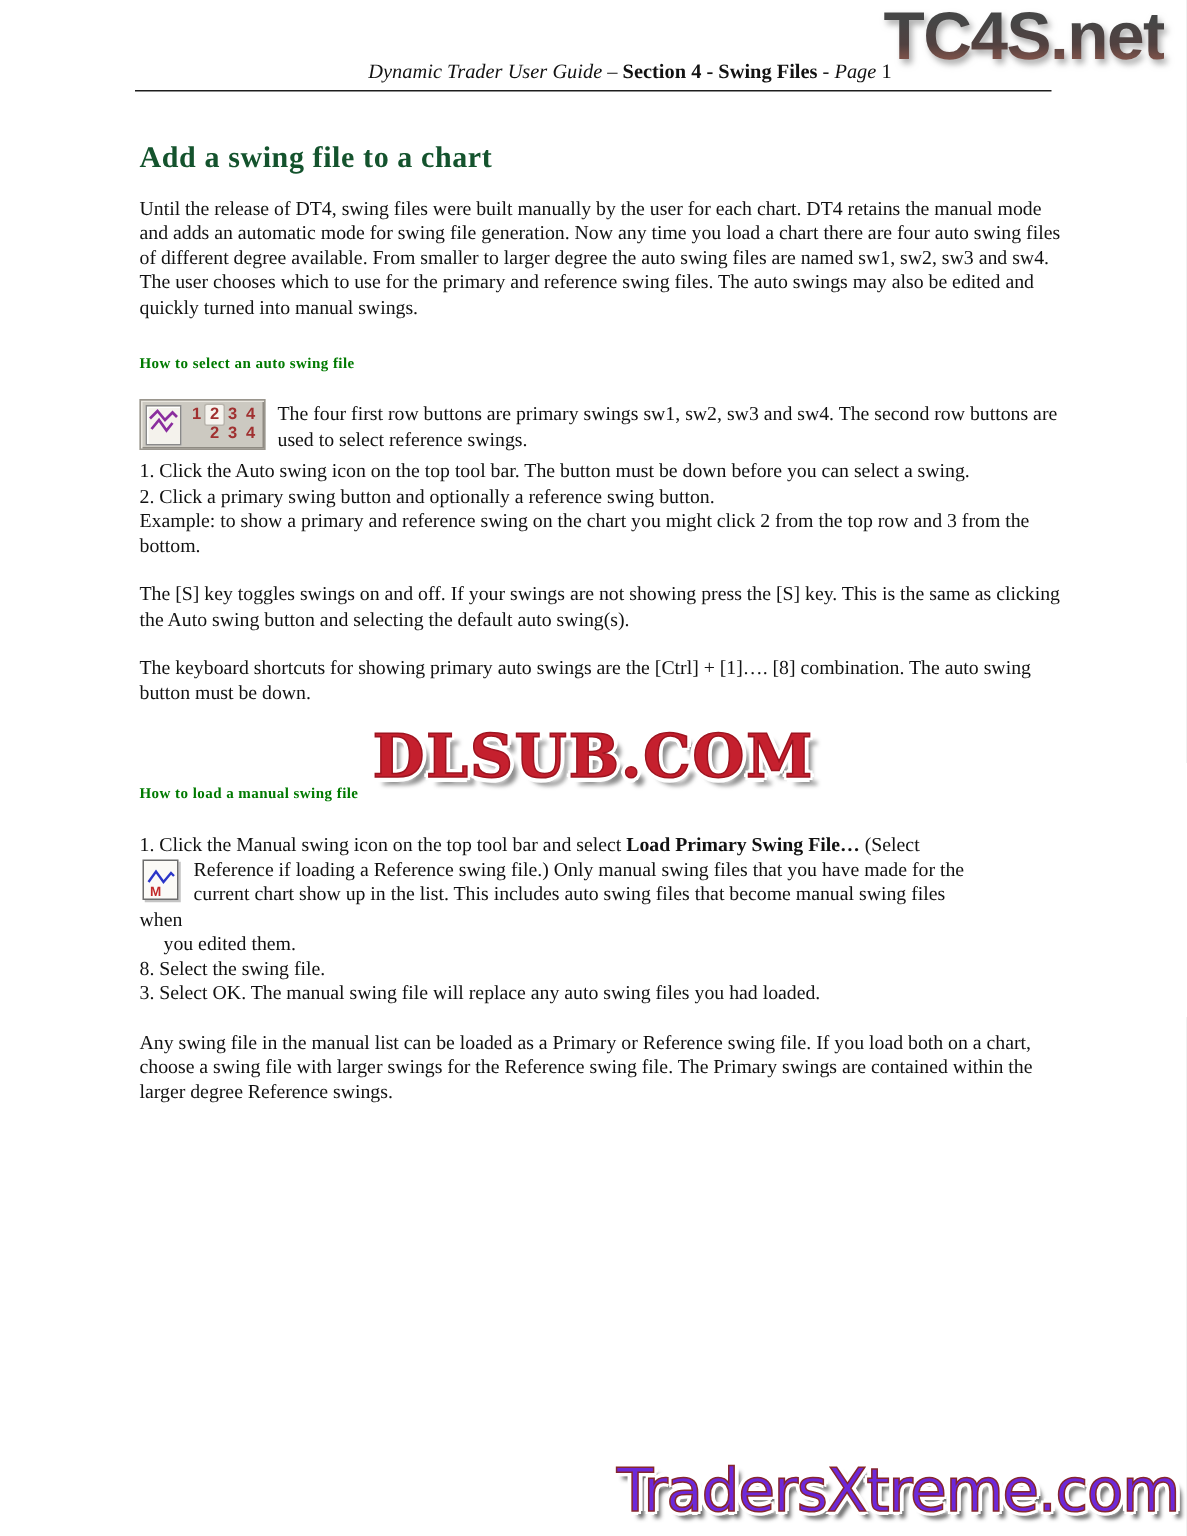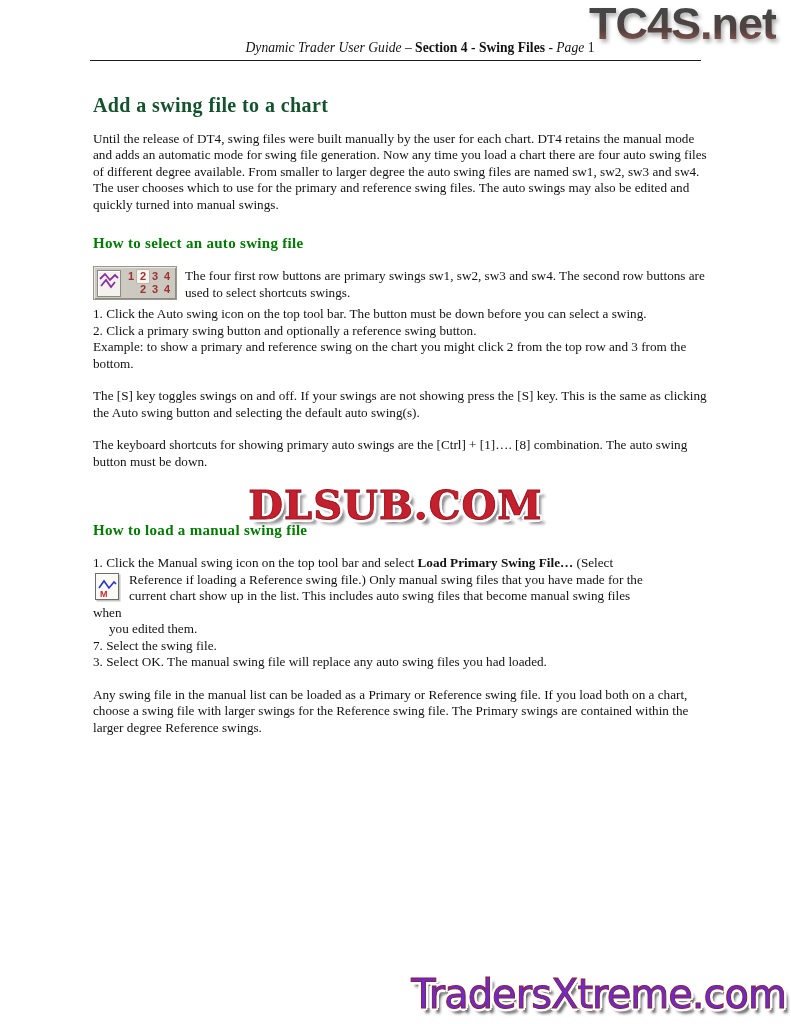--- a/index.html
+++ b/index.html
@@ -13,21 +13,21 @@
 
   
   .doc-header{margin-top:40px; text-align:center; font-size:13.6px; padding-left:40px; white-space:nowrap;}
   .doc-header .it{font-style:italic;}
   .doc-header .bd{font-weight:bold;}
   .doc-header .pgnum{font-style:normal;}
   .header-rule{border:none; border-bottom:1.7px solid #1d1d1d; width:611px; margin:3px 0 0 -3px;}
 
   
   .h-blue{margin:34px 0 0 0; font-size:20px; line-height:20px; font-weight:bold; color:#14532d; letter-spacing:.4px;}
-  .h-green{margin:21px 0 0 0; font-size:15px; line-height:18px; font-weight:bold; color:#007a00; letter-spacing:.3px;}
+  .h-green{margin:21px 0 0 0; font-size:10px; line-height:18px; font-weight:bold; color:#007a00; letter-spacing:.3px;}
   .h-green.manual{margin-top:51px; position:relative; z-index:1;}
 
   p{margin:16px 0 0 0;}
   .steps div, .mlist div{margin:0;}
 
   
   .toolbar-row{margin-top:14px; min-height:37px;}
   .auto-toolbar{
     float:left; width:84px; height:34px; box-sizing:border-box;
     background:#ccc9c1; border:1px solid #9a968e;
@@ -127,21 +127,21 @@
             <span class="num">4</span>
           </div>
           <div class="num-row">
             <span class="num spacer">1</span>
             <span class="num">2</span>
             <span class="num">3</span>
             <span class="num">4</span>
           </div>
         </div>
       </div>
-      <div class="toolbar-caption">The four first row buttons are primary swings sw1, sw2, sw3 and sw4. The second row buttons are used to select shortcuts swings.</div>
+      <div class="toolbar-caption">The four first row buttons are primary swings sw1, sw2, sw3 and sw4. The second row buttons are used to select reference swings.</div>
       <div class="clear"></div>
     </div>
 
     <div class="steps">
       <div>1. Click the Auto swing icon on the top tool bar. The button must be down before you can select a swing.</div>
       <div>2. Click a primary swing button and optionally a reference swing button.</div>
       <div>Example: to show a primary and reference swing on the chart you might click 2 from the top row and 3 from the bottom.</div>
     </div>
 
     <p>The [S] key toggles swings on and off.  If your swings are not showing press the [S] key. This is the same as clicking the Auto swing button and selecting the default auto swing(s).</p>
@@ -158,21 +158,21 @@
         <span class="m-letter">M</span>
       </span>
       <div><span>1. Click the Manual swing icon on the top tool bar and select </span><b>Load Primary Swing File…</b><span> (Select</span></div>
       <div class="ind-a">Reference if loading a Reference swing file.) Only manual swing files that you have made for the</div>
       <div class="ind-a">current chart show up in the list. This includes auto swing files that become manual swing files</div>
       <div>when</div>
       <div class="ind-b">you edited them.</div>
     </div>
 
     <div class="mlist">
-      <div>7. Select the swing file.</div>
+      <div>8. Select the swing file.</div>
       <div>3. Select OK. The manual swing file will replace any auto swing files you had loaded.</div>
     </div>
 
     <p>Any swing file in the manual list can be loaded as a Primary or Reference swing file. If you load both on a chart, choose a swing file with larger swings for the Reference swing file. The Primary swings are contained within the larger degree Reference swings.</p>
 
   </div>
 
   <div class="dlsub">DLSUB.COM</div>
 
   <div class="tx">TradersXtreme.com</div>

